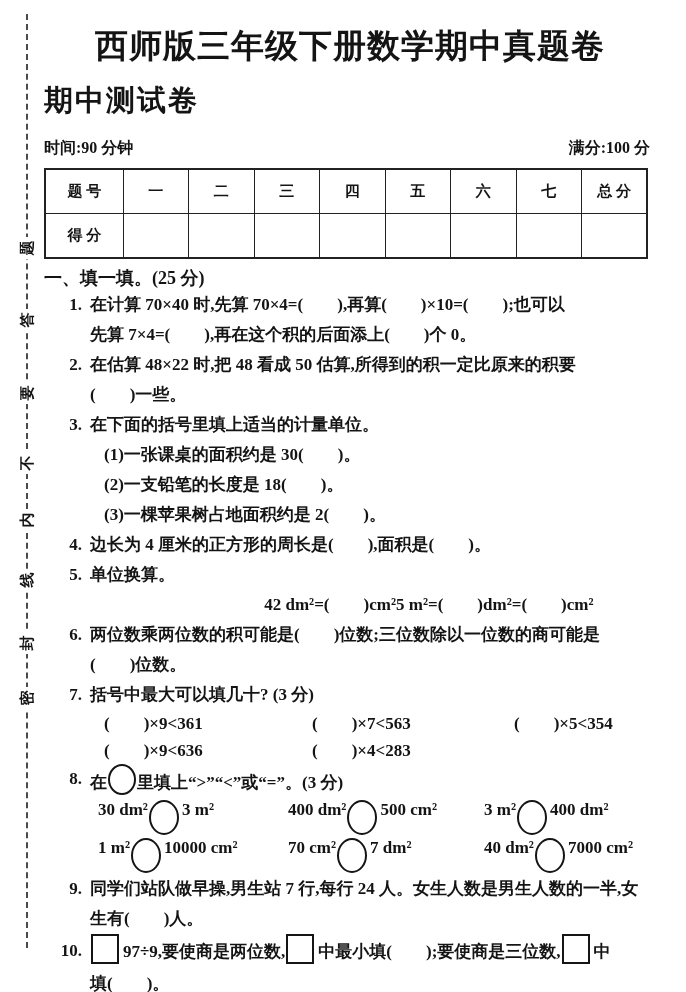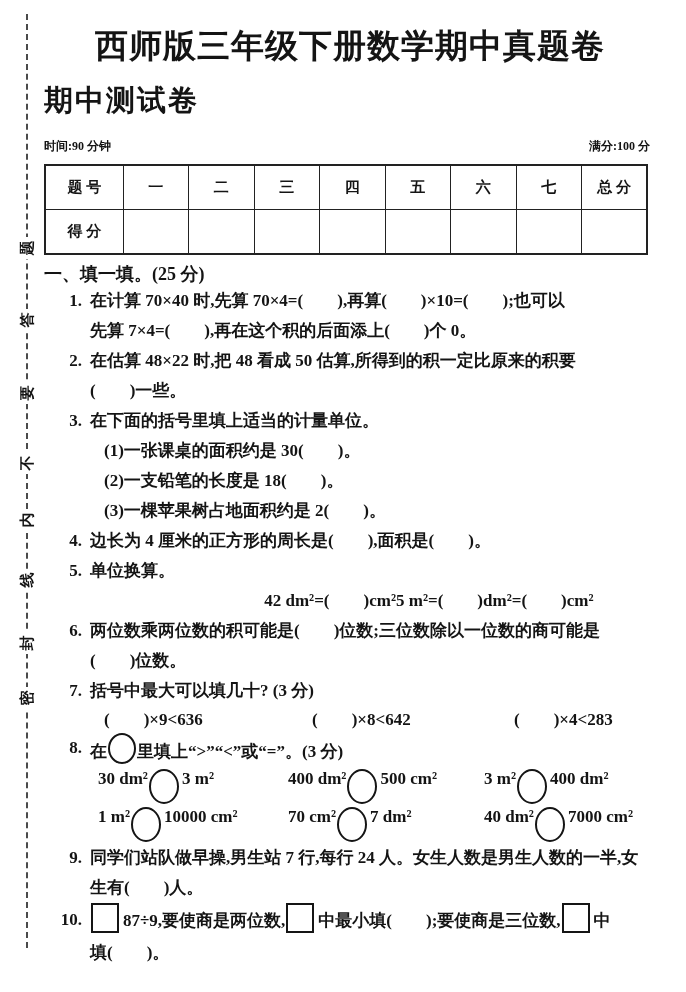--- a/index.html
+++ b/index.html
@@ -12,21 +12,21 @@
   .seal { position:absolute; left:26px; top:14px; height:934px; border-left:2px dashed #4a4a4a; }
   .seal-char {
     position:absolute; left:-12px; width:22px; height:22px; line-height:22px;
     text-align:center; background:#ffffff; font-size:15px;
     transform:rotate(-90deg);
   }
   
   .content { position:absolute; left:44px; top:0; width:612px; }
   .title { margin:24px 0 0; text-align:center; font-size:33px; letter-spacing:1px; }
   .subtitle { margin:12px 0 0; font-size:29px; letter-spacing:2px; }
-  .meta { display:flex; justify-content:space-between; margin-top:17px; font-size:12px; padding-right:6px; }
+  .meta { display:flex; justify-content:space-between; margin-top:17px; font-size:16px; padding-right:6px; }
   .score-table { margin-top:9px; width:604px; border-collapse:collapse; border:2px solid #222; table-layout:fixed; }
   .score-table td { border:1px solid #222; height:27px; text-align:center; font-size:15px; padding:8px; }
   
   .sec-heading { margin-top:7px; font-size:18px; }
   .q { display:flex; font-size:17px; }
   .qnum { flex:0 0 38px; text-align:right; padding-right:8px; line-height:30px; }
   .qbody { flex:1; min-width:0; }
   .line { line-height:30px; }
   .sub { padding-left:14px; }
   .row5 { padding-left:14px; display:flex; line-height:30px;text-align:right; }
@@ -149,22 +149,26 @@
         <div class="line">两位数乘两位数的积可能是(　　)位数;三位数除以一位数的商可能是</div>
         <div class="line">(　　)位数。</div>
       </div>
     </div>
 
     <div class="q">
       <span class="qnum">7.</span>
       <div class="qbody">
         <div class="line">括号中最大可以填几十? (3 分)</div>
         <div class="row7">
+          <span class="e1">(　　)×9&lt;361</span>
+          <span class="e2">(　　)×7&lt;563</span>
+          <span>(　　)×5&lt;354</span>
+        </div>
+        <div class="row7">
           <span class="e1">(　　)×9&lt;636</span>
-          <span class="e2">(　　)×8&lt;642</span>
           <span>(　　)×4&lt;283</span>
         </div>
       </div>
     </div>
 
     <div class="q">
       <span class="qnum">8.</span>
       <div class="qbody">
         <div class="line"><span>在</span><span class="circle-inline"></span><span>里填上“&gt;”“&lt;”或“=”。(3 分)</span></div>
         <div class="row8">
@@ -208,19 +212,19 @@
       <span class="qnum">9.</span>
       <div class="qbody">
         <div class="line">同学们站队做早操,男生站 7 行,每行 24 人。女生人数是男生人数的一半,女</div>
         <div class="line">生有(　　)人。</div>
       </div>
     </div>
 
     <div class="q">
       <span class="qnum l34">10.</span>
       <div class="qbody">
-        <div class="line l34"><span class="box"></span><span>87÷9,要使商是两位数,</span><span class="box"></span><span>中最小填(　　);要使商是三位数,</span><span class="box"></span><span>中</span></div>
+        <div class="line l34"><span class="box"></span><span>97÷9,要使商是两位数,</span><span class="box"></span><span>中最小填(　　);要使商是三位数,</span><span class="box"></span><span>中</span></div>
         <div class="line">填(　　)。</div>
       </div>
     </div>
 
   </div>
 </div>
 
 </body></html>

